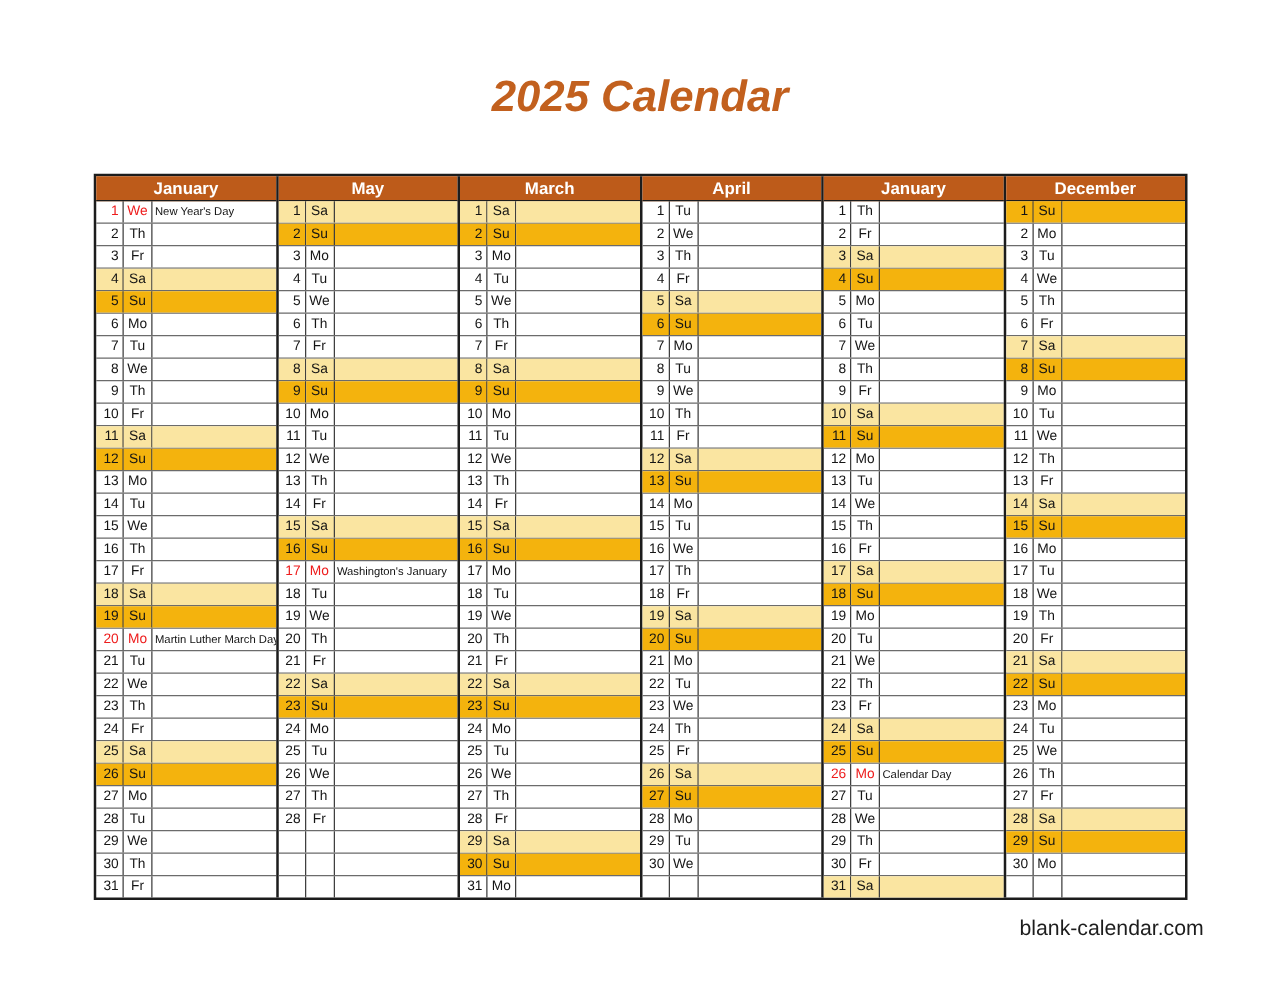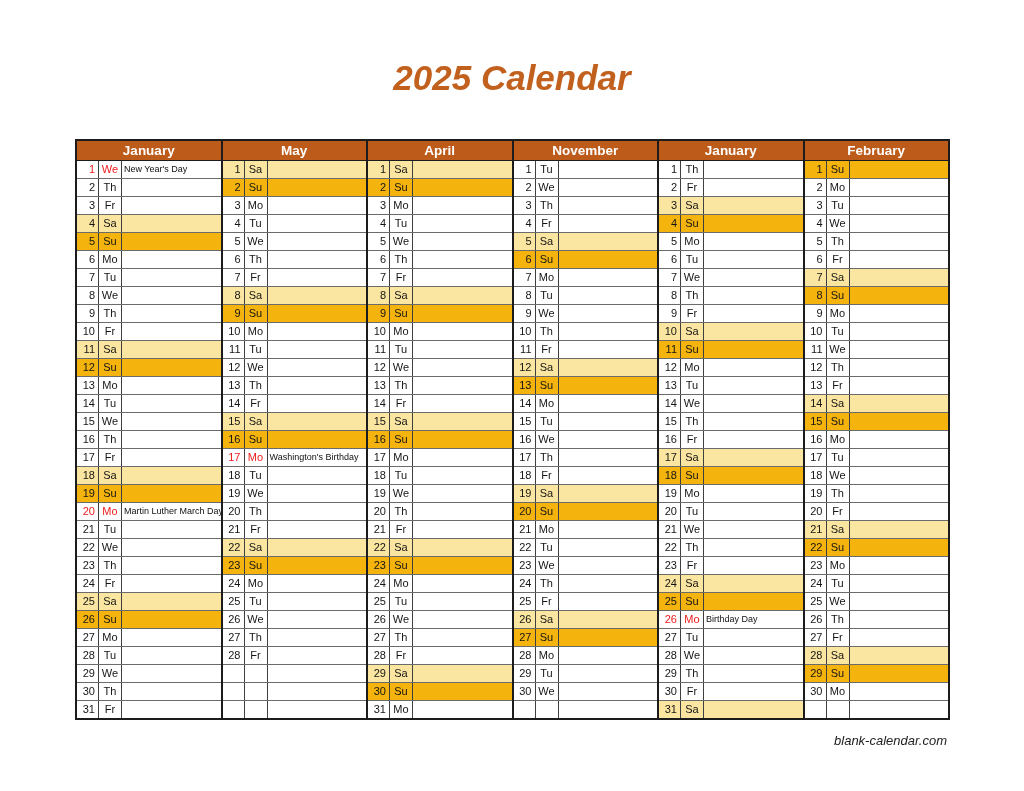--- a/index.html
+++ b/index.html
@@ -38,22 +38,22 @@
     text-align:center;font-size:11px;line-height:17px;color:var(--day-text);
   }
   .cell-note{
     flex:1 1 auto;min-width:0;font-size:9px;line-height:17px;
     padding-left:2px;white-space:nowrap;overflow:hidden;color:#111;
   }
   .row-sat .cell-num,.row-sat .cell-wd,.row-sat .cell-note{background:var(--sat-bg);}
   .row-sun .cell-num,.row-sun .cell-wd,.row-sun .cell-note{background:var(--sun-bg);}
   .row-hol .cell-num,.row-hol .cell-wd{color:var(--holiday-text);}
   .footer{
-    position:absolute;top:733px;right:77px;
-    font-size:13px;color:#1d1d1d;font-style:italic;
+    position:absolute;top:733px;right:61px;
+    font-size:17px;color:#1d1d1d;
   }
 </style>
 </head>
 <body>
 
 <h1 class="title">2025 Calendar</h1>
 
 <div class="calendar">
     <div class="month-col">
       <div class="month-header">January</div>
@@ -291,21 +291,21 @@
         <div class="cell-note"></div>
       </div>
       <div class="day-row row-sun">
         <div class="cell-num">16</div>
         <div class="cell-wd">Su</div>
         <div class="cell-note"></div>
       </div>
       <div class="day-row row-hol">
         <div class="cell-num">17</div>
         <div class="cell-wd">Mo</div>
-        <div class="cell-note">Washington's Birthday</div>
+        <div class="cell-note">Washington's January</div>
       </div>
       <div class="day-row">
         <div class="cell-num">18</div>
         <div class="cell-wd">Tu</div>
         <div class="cell-note"></div>
       </div>
       <div class="day-row">
         <div class="cell-num">19</div>
         <div class="cell-wd">We</div>
         <div class="cell-note"></div>
@@ -361,183 +361,183 @@
         <div class="cell-note"></div>
       </div>
       <div class="day-row">
         <div class="cell-num"></div>
         <div class="cell-wd"></div>
         <div class="cell-note"></div>
       </div>
       <div class="day-row">
         <div class="cell-num"></div>
         <div class="cell-wd"></div>
+        <div class="cell-note"></div>
+      </div>
+    </div>
+    <div class="month-col">
+      <div class="month-header">March</div>
+      <div class="day-row row-sat">
+        <div class="cell-num">1</div>
+        <div class="cell-wd">Sa</div>
+        <div class="cell-note"></div>
+      </div>
+      <div class="day-row row-sun">
+        <div class="cell-num">2</div>
+        <div class="cell-wd">Su</div>
+        <div class="cell-note"></div>
+      </div>
+      <div class="day-row">
+        <div class="cell-num">3</div>
+        <div class="cell-wd">Mo</div>
+        <div class="cell-note"></div>
+      </div>
+      <div class="day-row">
+        <div class="cell-num">4</div>
+        <div class="cell-wd">Tu</div>
+        <div class="cell-note"></div>
+      </div>
+      <div class="day-row">
+        <div class="cell-num">5</div>
+        <div class="cell-wd">We</div>
+        <div class="cell-note"></div>
+      </div>
+      <div class="day-row">
+        <div class="cell-num">6</div>
+        <div class="cell-wd">Th</div>
+        <div class="cell-note"></div>
+      </div>
+      <div class="day-row">
+        <div class="cell-num">7</div>
+        <div class="cell-wd">Fr</div>
+        <div class="cell-note"></div>
+      </div>
+      <div class="day-row row-sat">
+        <div class="cell-num">8</div>
+        <div class="cell-wd">Sa</div>
+        <div class="cell-note"></div>
+      </div>
+      <div class="day-row row-sun">
+        <div class="cell-num">9</div>
+        <div class="cell-wd">Su</div>
+        <div class="cell-note"></div>
+      </div>
+      <div class="day-row">
+        <div class="cell-num">10</div>
+        <div class="cell-wd">Mo</div>
+        <div class="cell-note"></div>
+      </div>
+      <div class="day-row">
+        <div class="cell-num">11</div>
+        <div class="cell-wd">Tu</div>
+        <div class="cell-note"></div>
+      </div>
+      <div class="day-row">
+        <div class="cell-num">12</div>
+        <div class="cell-wd">We</div>
+        <div class="cell-note"></div>
+      </div>
+      <div class="day-row">
+        <div class="cell-num">13</div>
+        <div class="cell-wd">Th</div>
+        <div class="cell-note"></div>
+      </div>
+      <div class="day-row">
+        <div class="cell-num">14</div>
+        <div class="cell-wd">Fr</div>
+        <div class="cell-note"></div>
+      </div>
+      <div class="day-row row-sat">
+        <div class="cell-num">15</div>
+        <div class="cell-wd">Sa</div>
+        <div class="cell-note"></div>
+      </div>
+      <div class="day-row row-sun">
+        <div class="cell-num">16</div>
+        <div class="cell-wd">Su</div>
+        <div class="cell-note"></div>
+      </div>
+      <div class="day-row">
+        <div class="cell-num">17</div>
+        <div class="cell-wd">Mo</div>
+        <div class="cell-note"></div>
+      </div>
+      <div class="day-row">
+        <div class="cell-num">18</div>
+        <div class="cell-wd">Tu</div>
+        <div class="cell-note"></div>
+      </div>
+      <div class="day-row">
+        <div class="cell-num">19</div>
+        <div class="cell-wd">We</div>
+        <div class="cell-note"></div>
+      </div>
+      <div class="day-row">
+        <div class="cell-num">20</div>
+        <div class="cell-wd">Th</div>
+        <div class="cell-note"></div>
+      </div>
+      <div class="day-row">
+        <div class="cell-num">21</div>
+        <div class="cell-wd">Fr</div>
+        <div class="cell-note"></div>
+      </div>
+      <div class="day-row row-sat">
+        <div class="cell-num">22</div>
+        <div class="cell-wd">Sa</div>
+        <div class="cell-note"></div>
+      </div>
+      <div class="day-row row-sun">
+        <div class="cell-num">23</div>
+        <div class="cell-wd">Su</div>
+        <div class="cell-note"></div>
+      </div>
+      <div class="day-row">
+        <div class="cell-num">24</div>
+        <div class="cell-wd">Mo</div>
+        <div class="cell-note"></div>
+      </div>
+      <div class="day-row">
+        <div class="cell-num">25</div>
+        <div class="cell-wd">Tu</div>
+        <div class="cell-note"></div>
+      </div>
+      <div class="day-row">
+        <div class="cell-num">26</div>
+        <div class="cell-wd">We</div>
+        <div class="cell-note"></div>
+      </div>
+      <div class="day-row">
+        <div class="cell-num">27</div>
+        <div class="cell-wd">Th</div>
+        <div class="cell-note"></div>
+      </div>
+      <div class="day-row">
+        <div class="cell-num">28</div>
+        <div class="cell-wd">Fr</div>
+        <div class="cell-note"></div>
+      </div>
+      <div class="day-row row-sat">
+        <div class="cell-num">29</div>
+        <div class="cell-wd">Sa</div>
+        <div class="cell-note"></div>
+      </div>
+      <div class="day-row row-sun">
+        <div class="cell-num">30</div>
+        <div class="cell-wd">Su</div>
+        <div class="cell-note"></div>
+      </div>
+      <div class="day-row">
+        <div class="cell-num">31</div>
+        <div class="cell-wd">Mo</div>
         <div class="cell-note"></div>
       </div>
     </div>
     <div class="month-col">
       <div class="month-header">April</div>
-      <div class="day-row row-sat">
-        <div class="cell-num">1</div>
-        <div class="cell-wd">Sa</div>
-        <div class="cell-note"></div>
-      </div>
-      <div class="day-row row-sun">
-        <div class="cell-num">2</div>
-        <div class="cell-wd">Su</div>
-        <div class="cell-note"></div>
-      </div>
-      <div class="day-row">
-        <div class="cell-num">3</div>
-        <div class="cell-wd">Mo</div>
-        <div class="cell-note"></div>
-      </div>
-      <div class="day-row">
-        <div class="cell-num">4</div>
-        <div class="cell-wd">Tu</div>
-        <div class="cell-note"></div>
-      </div>
-      <div class="day-row">
-        <div class="cell-num">5</div>
-        <div class="cell-wd">We</div>
-        <div class="cell-note"></div>
-      </div>
-      <div class="day-row">
-        <div class="cell-num">6</div>
-        <div class="cell-wd">Th</div>
-        <div class="cell-note"></div>
-      </div>
-      <div class="day-row">
-        <div class="cell-num">7</div>
-        <div class="cell-wd">Fr</div>
-        <div class="cell-note"></div>
-      </div>
-      <div class="day-row row-sat">
-        <div class="cell-num">8</div>
-        <div class="cell-wd">Sa</div>
-        <div class="cell-note"></div>
-      </div>
-      <div class="day-row row-sun">
-        <div class="cell-num">9</div>
-        <div class="cell-wd">Su</div>
-        <div class="cell-note"></div>
-      </div>
-      <div class="day-row">
-        <div class="cell-num">10</div>
-        <div class="cell-wd">Mo</div>
-        <div class="cell-note"></div>
-      </div>
-      <div class="day-row">
-        <div class="cell-num">11</div>
-        <div class="cell-wd">Tu</div>
-        <div class="cell-note"></div>
-      </div>
-      <div class="day-row">
-        <div class="cell-num">12</div>
-        <div class="cell-wd">We</div>
-        <div class="cell-note"></div>
-      </div>
-      <div class="day-row">
-        <div class="cell-num">13</div>
-        <div class="cell-wd">Th</div>
-        <div class="cell-note"></div>
-      </div>
-      <div class="day-row">
-        <div class="cell-num">14</div>
-        <div class="cell-wd">Fr</div>
-        <div class="cell-note"></div>
-      </div>
-      <div class="day-row row-sat">
-        <div class="cell-num">15</div>
-        <div class="cell-wd">Sa</div>
-        <div class="cell-note"></div>
-      </div>
-      <div class="day-row row-sun">
-        <div class="cell-num">16</div>
-        <div class="cell-wd">Su</div>
-        <div class="cell-note"></div>
-      </div>
-      <div class="day-row">
-        <div class="cell-num">17</div>
-        <div class="cell-wd">Mo</div>
-        <div class="cell-note"></div>
-      </div>
-      <div class="day-row">
-        <div class="cell-num">18</div>
-        <div class="cell-wd">Tu</div>
-        <div class="cell-note"></div>
-      </div>
-      <div class="day-row">
-        <div class="cell-num">19</div>
-        <div class="cell-wd">We</div>
-        <div class="cell-note"></div>
-      </div>
-      <div class="day-row">
-        <div class="cell-num">20</div>
-        <div class="cell-wd">Th</div>
-        <div class="cell-note"></div>
-      </div>
-      <div class="day-row">
-        <div class="cell-num">21</div>
-        <div class="cell-wd">Fr</div>
-        <div class="cell-note"></div>
-      </div>
-      <div class="day-row row-sat">
-        <div class="cell-num">22</div>
-        <div class="cell-wd">Sa</div>
-        <div class="cell-note"></div>
-      </div>
-      <div class="day-row row-sun">
-        <div class="cell-num">23</div>
-        <div class="cell-wd">Su</div>
-        <div class="cell-note"></div>
-      </div>
-      <div class="day-row">
-        <div class="cell-num">24</div>
-        <div class="cell-wd">Mo</div>
-        <div class="cell-note"></div>
-      </div>
-      <div class="day-row">
-        <div class="cell-num">25</div>
-        <div class="cell-wd">Tu</div>
-        <div class="cell-note"></div>
-      </div>
-      <div class="day-row">
-        <div class="cell-num">26</div>
-        <div class="cell-wd">We</div>
-        <div class="cell-note"></div>
-      </div>
-      <div class="day-row">
-        <div class="cell-num">27</div>
-        <div class="cell-wd">Th</div>
-        <div class="cell-note"></div>
-      </div>
-      <div class="day-row">
-        <div class="cell-num">28</div>
-        <div class="cell-wd">Fr</div>
-        <div class="cell-note"></div>
-      </div>
-      <div class="day-row row-sat">
-        <div class="cell-num">29</div>
-        <div class="cell-wd">Sa</div>
-        <div class="cell-note"></div>
-      </div>
-      <div class="day-row row-sun">
-        <div class="cell-num">30</div>
-        <div class="cell-wd">Su</div>
-        <div class="cell-note"></div>
-      </div>
-      <div class="day-row">
-        <div class="cell-num">31</div>
-        <div class="cell-wd">Mo</div>
-        <div class="cell-note"></div>
-      </div>
-    </div>
-    <div class="month-col">
-      <div class="month-header">November</div>
       <div class="day-row">
         <div class="cell-num">1</div>
         <div class="cell-wd">Tu</div>
         <div class="cell-note"></div>
       </div>
       <div class="day-row">
         <div class="cell-num">2</div>
         <div class="cell-wd">We</div>
         <div class="cell-note"></div>
       </div>
@@ -810,21 +810,21 @@
         <div class="cell-note"></div>
       </div>
       <div class="day-row row-sun">
         <div class="cell-num">25</div>
         <div class="cell-wd">Su</div>
         <div class="cell-note"></div>
       </div>
       <div class="day-row row-hol">
         <div class="cell-num">26</div>
         <div class="cell-wd">Mo</div>
-        <div class="cell-note">Birthday Day</div>
+        <div class="cell-note">Calendar Day</div>
       </div>
       <div class="day-row">
         <div class="cell-num">27</div>
         <div class="cell-wd">Tu</div>
         <div class="cell-note"></div>
       </div>
       <div class="day-row">
         <div class="cell-num">28</div>
         <div class="cell-wd">We</div>
         <div class="cell-note"></div>
@@ -839,21 +839,21 @@
         <div class="cell-wd">Fr</div>
         <div class="cell-note"></div>
       </div>
       <div class="day-row row-sat">
         <div class="cell-num">31</div>
         <div class="cell-wd">Sa</div>
         <div class="cell-note"></div>
       </div>
     </div>
     <div class="month-col">
-      <div class="month-header">February</div>
+      <div class="month-header">December</div>
       <div class="day-row row-sun">
         <div class="cell-num">1</div>
         <div class="cell-wd">Su</div>
         <div class="cell-note"></div>
       </div>
       <div class="day-row">
         <div class="cell-num">2</div>
         <div class="cell-wd">Mo</div>
         <div class="cell-note"></div>
       </div>

